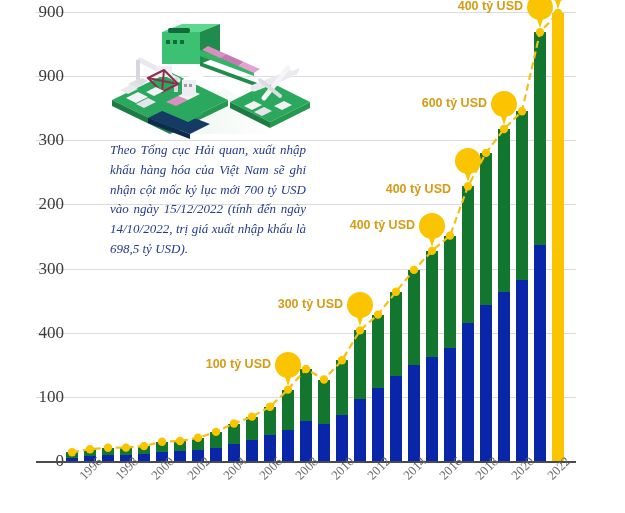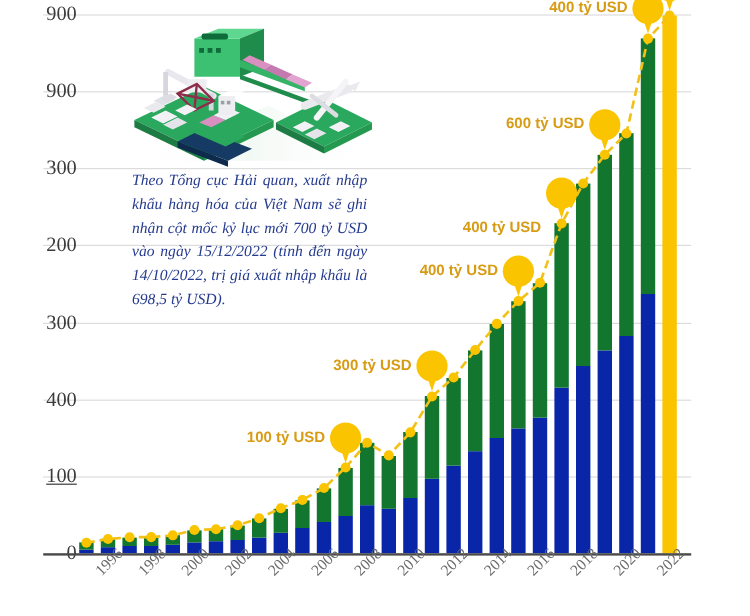--- a/index.html
+++ b/index.html
@@ -109,21 +109,21 @@
       <div class="gridline" style="left: 36px; width: 540px; top: 332.714px;"></div>
       <div class="gridline" style="left: 36px; width: 540px; top: 268.571px;"></div>
       <div class="gridline" style="left: 36px; width: 540px; top: 204.429px;"></div>
       <div class="gridline" style="left: 36px; width: 540px; top: 140.286px;"></div>
       <div class="gridline" style="left: 36px; width: 540px; top: 76.1429px;"></div>
       <div class="gridline" style="left: 36px; width: 540px; top: 12px;"></div>
     </div>
 
   <div id="yaxis-layer">
       <div class="ytick" style="width: 64px; left: 0px; top: 452px;">0</div>
-      <div class="ytick" style="width: 64px; left: 0px; top: 387.857px; text-decoration: underline;">100</div>
+      <div class="ytick" style="width: 64px; left: 0px; top: 387.857px;">100</div>
       <div class="ytick" style="width: 64px; left: 0px; top: 323.714px;">400</div>
       <div class="ytick" style="width: 64px; left: 0px; top: 259.571px;">300</div>
       <div class="ytick" style="width: 64px; left: 0px; top: 195.429px;">200</div>
       <div class="ytick" style="width: 64px; left: 0px; top: 131.286px;">300</div>
       <div class="ytick" style="width: 64px; left: 0px; top: 67.1429px;">900</div>
       <div class="ytick" style="width: 64px; left: 0px; top: 3px;">900</div>
     </div>
 
   <div id="bars-layer">
       <div class="bar-group" style="left: 66px; width: 12px; bottom: 52px; height: 8.72343px;">

